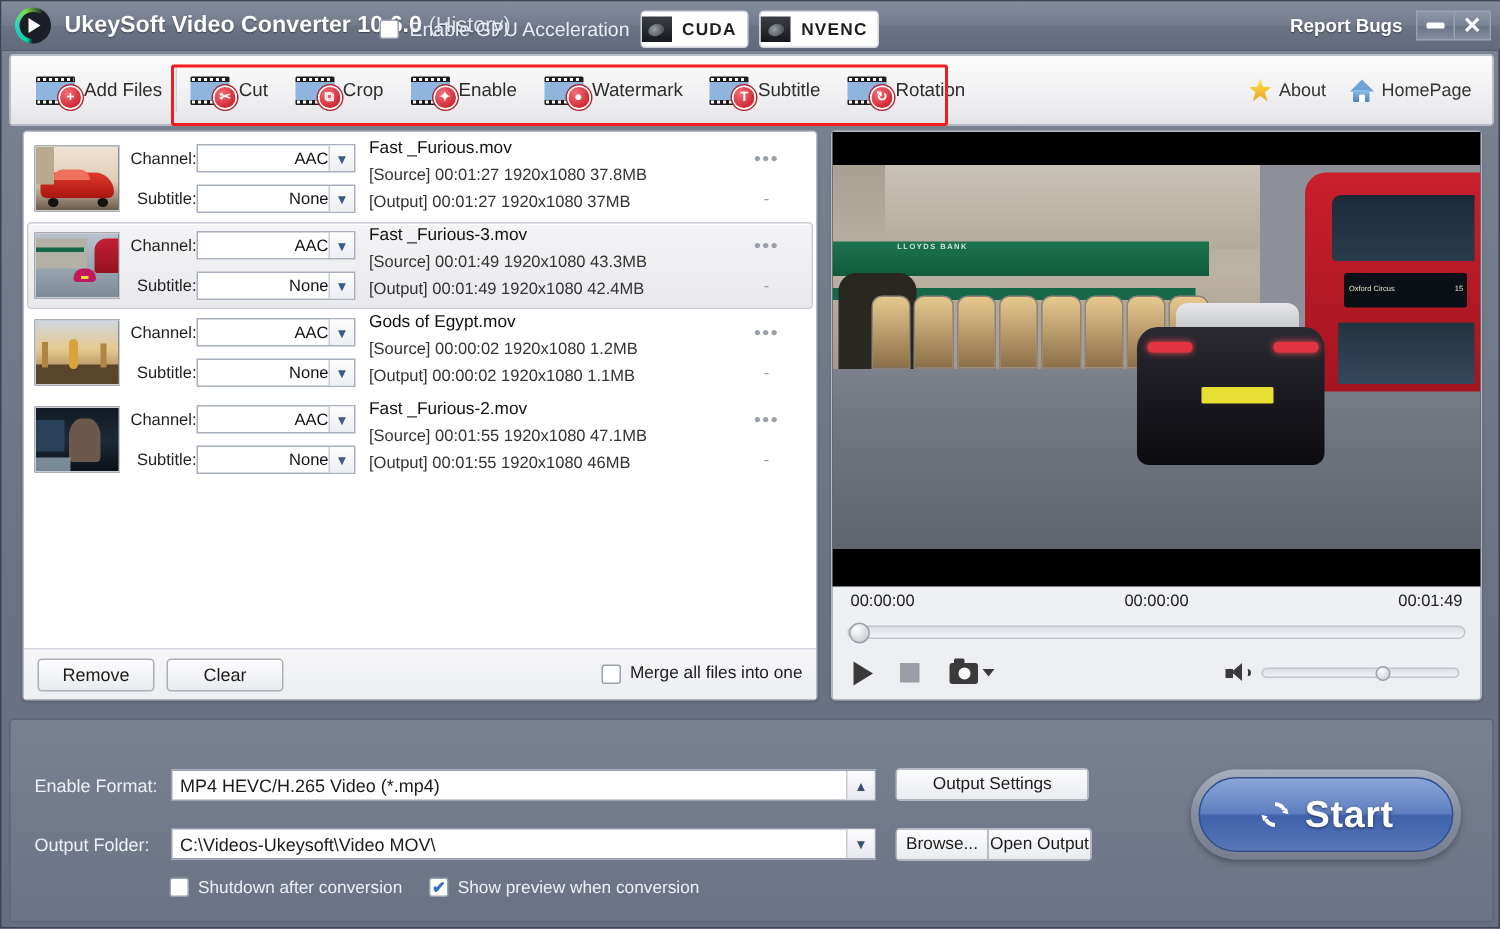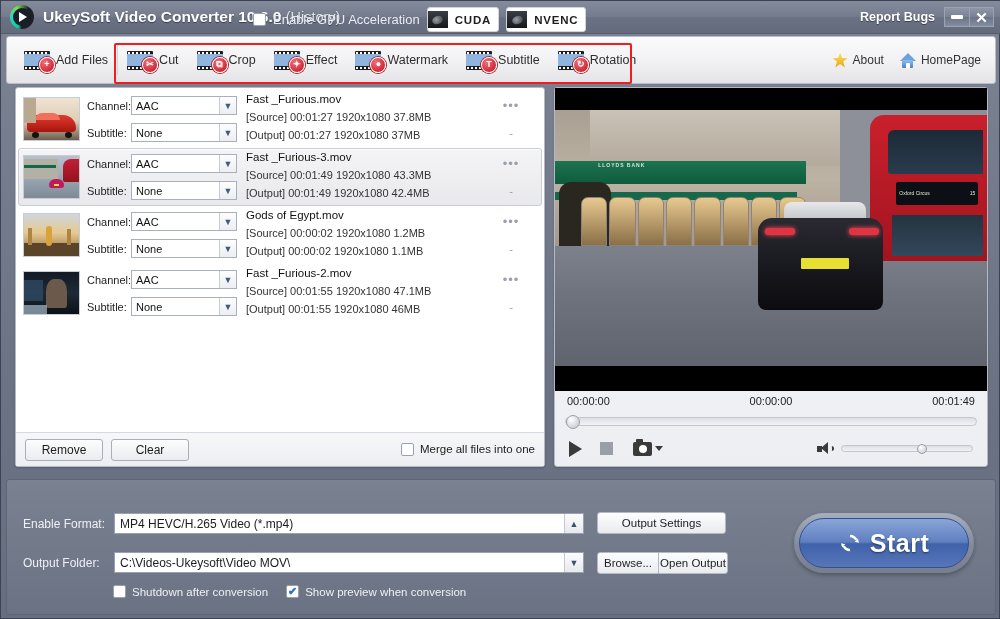--- a/index.html
+++ b/index.html
@@ -123,21 +123,21 @@
     height:58px; display:flex; align-items:center; padding:2px 4px;
     border:1px solid transparent; border-radius:3px;
   }
   .frow.selected {
     background:linear-gradient(180deg,#f4f4f6,#e9e9ed);
     border:1px solid #c9cdd6;
     box-shadow: inset 0 1px 0 #fff;
   }
   .thumb { width:57px; height:44px; flex:0 0 auto; border:1px solid #c8ccd4; overflow:hidden;
            position:relative; background:#222; }
-  .fmeta { flex:0 0 auto; margin-left:7px; width:150px; }
+  .fmeta { flex:0 0 auto; margin-left:7px; width:150px;text-align:right; }
   .mrow { display:flex; align-items:center; height:19px; }
   .mrow + .mrow { margin-top:8px; }
   .mlab { font-size:11px; color:#222; width:44px; flex:0 0 auto; }
   .combo {
     flex:1 1 auto; height:19px; border:1px solid #a9b0bd; background:#fff;
     display:flex; align-items:center; font-size:11px; color:#111; padding-left:4px;
     position:relative; cursor:pointer;
   }
   .combo .cval { flex:1 1 auto; }
   .combo .carr {
@@ -389,21 +389,21 @@
         <div class="strip"></div>
         <div class="badge">⧉</div>
       </div>
       <div class="tbtn-label">Crop</div>
     </div>
     <div class="tbtn">
       <div class="filmicon">
         <div class="strip"></div>
         <div class="badge">✦</div>
       </div>
-      <div class="tbtn-label">Effect</div>
+      <div class="tbtn-label">Enable</div>
     </div>
     <div class="tbtn">
       <div class="filmicon">
         <div class="strip"></div>
         <div class="badge">●</div>
       </div>
       <div class="tbtn-label">Watermark</div>
     </div>
     <div class="tbtn">
       <div class="filmicon">

